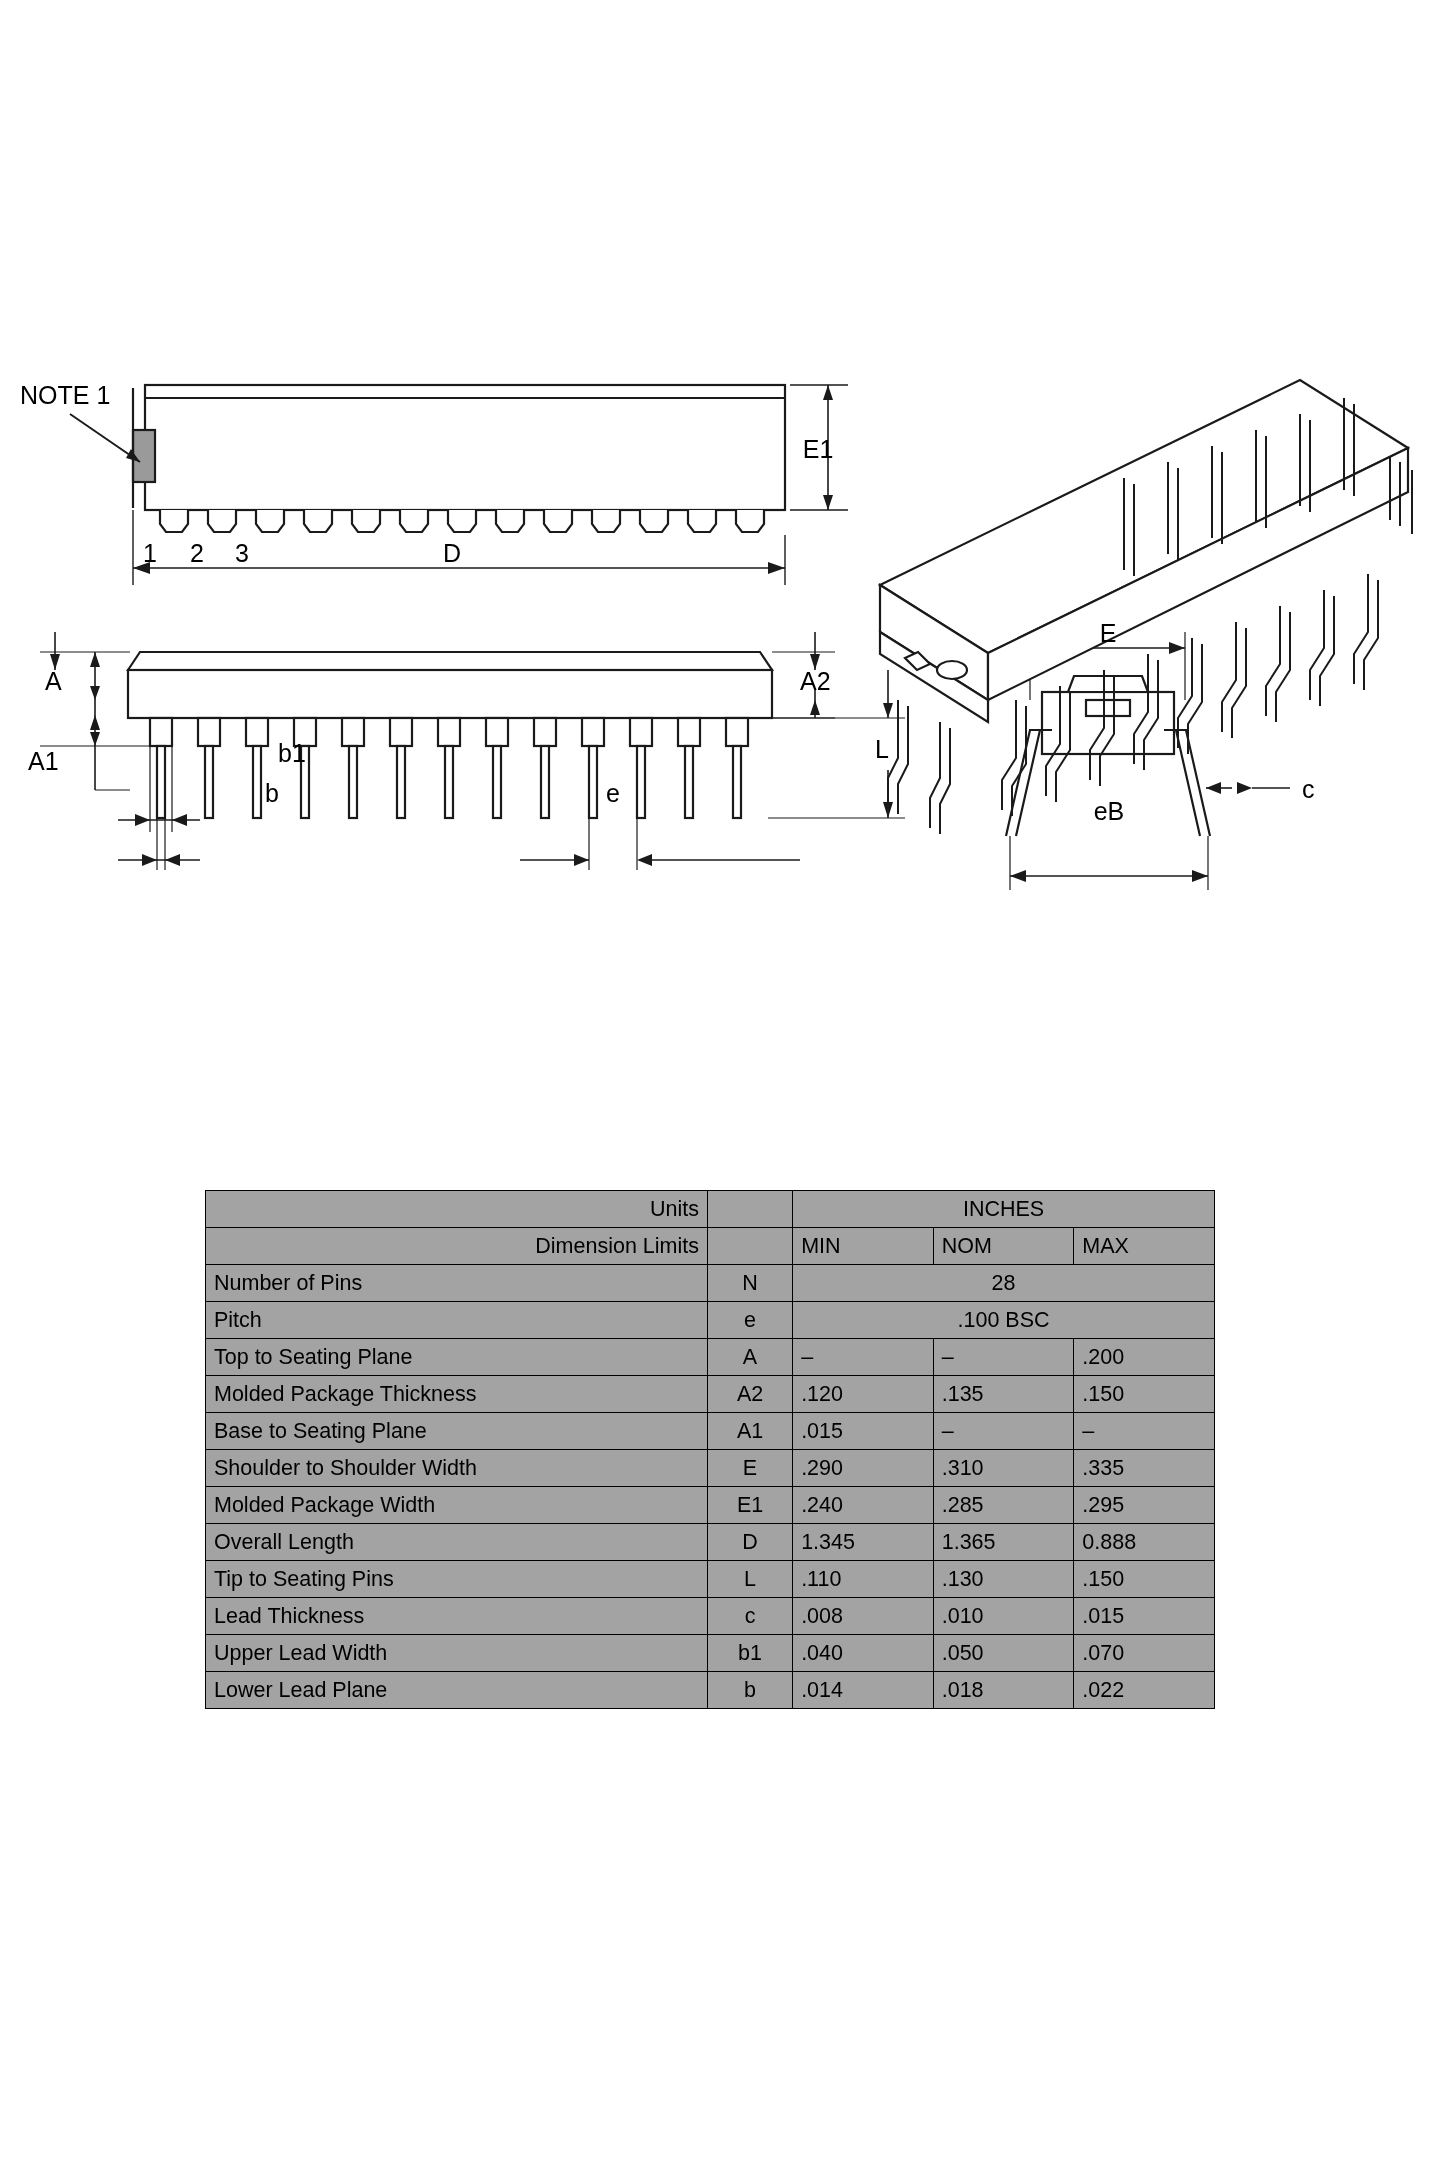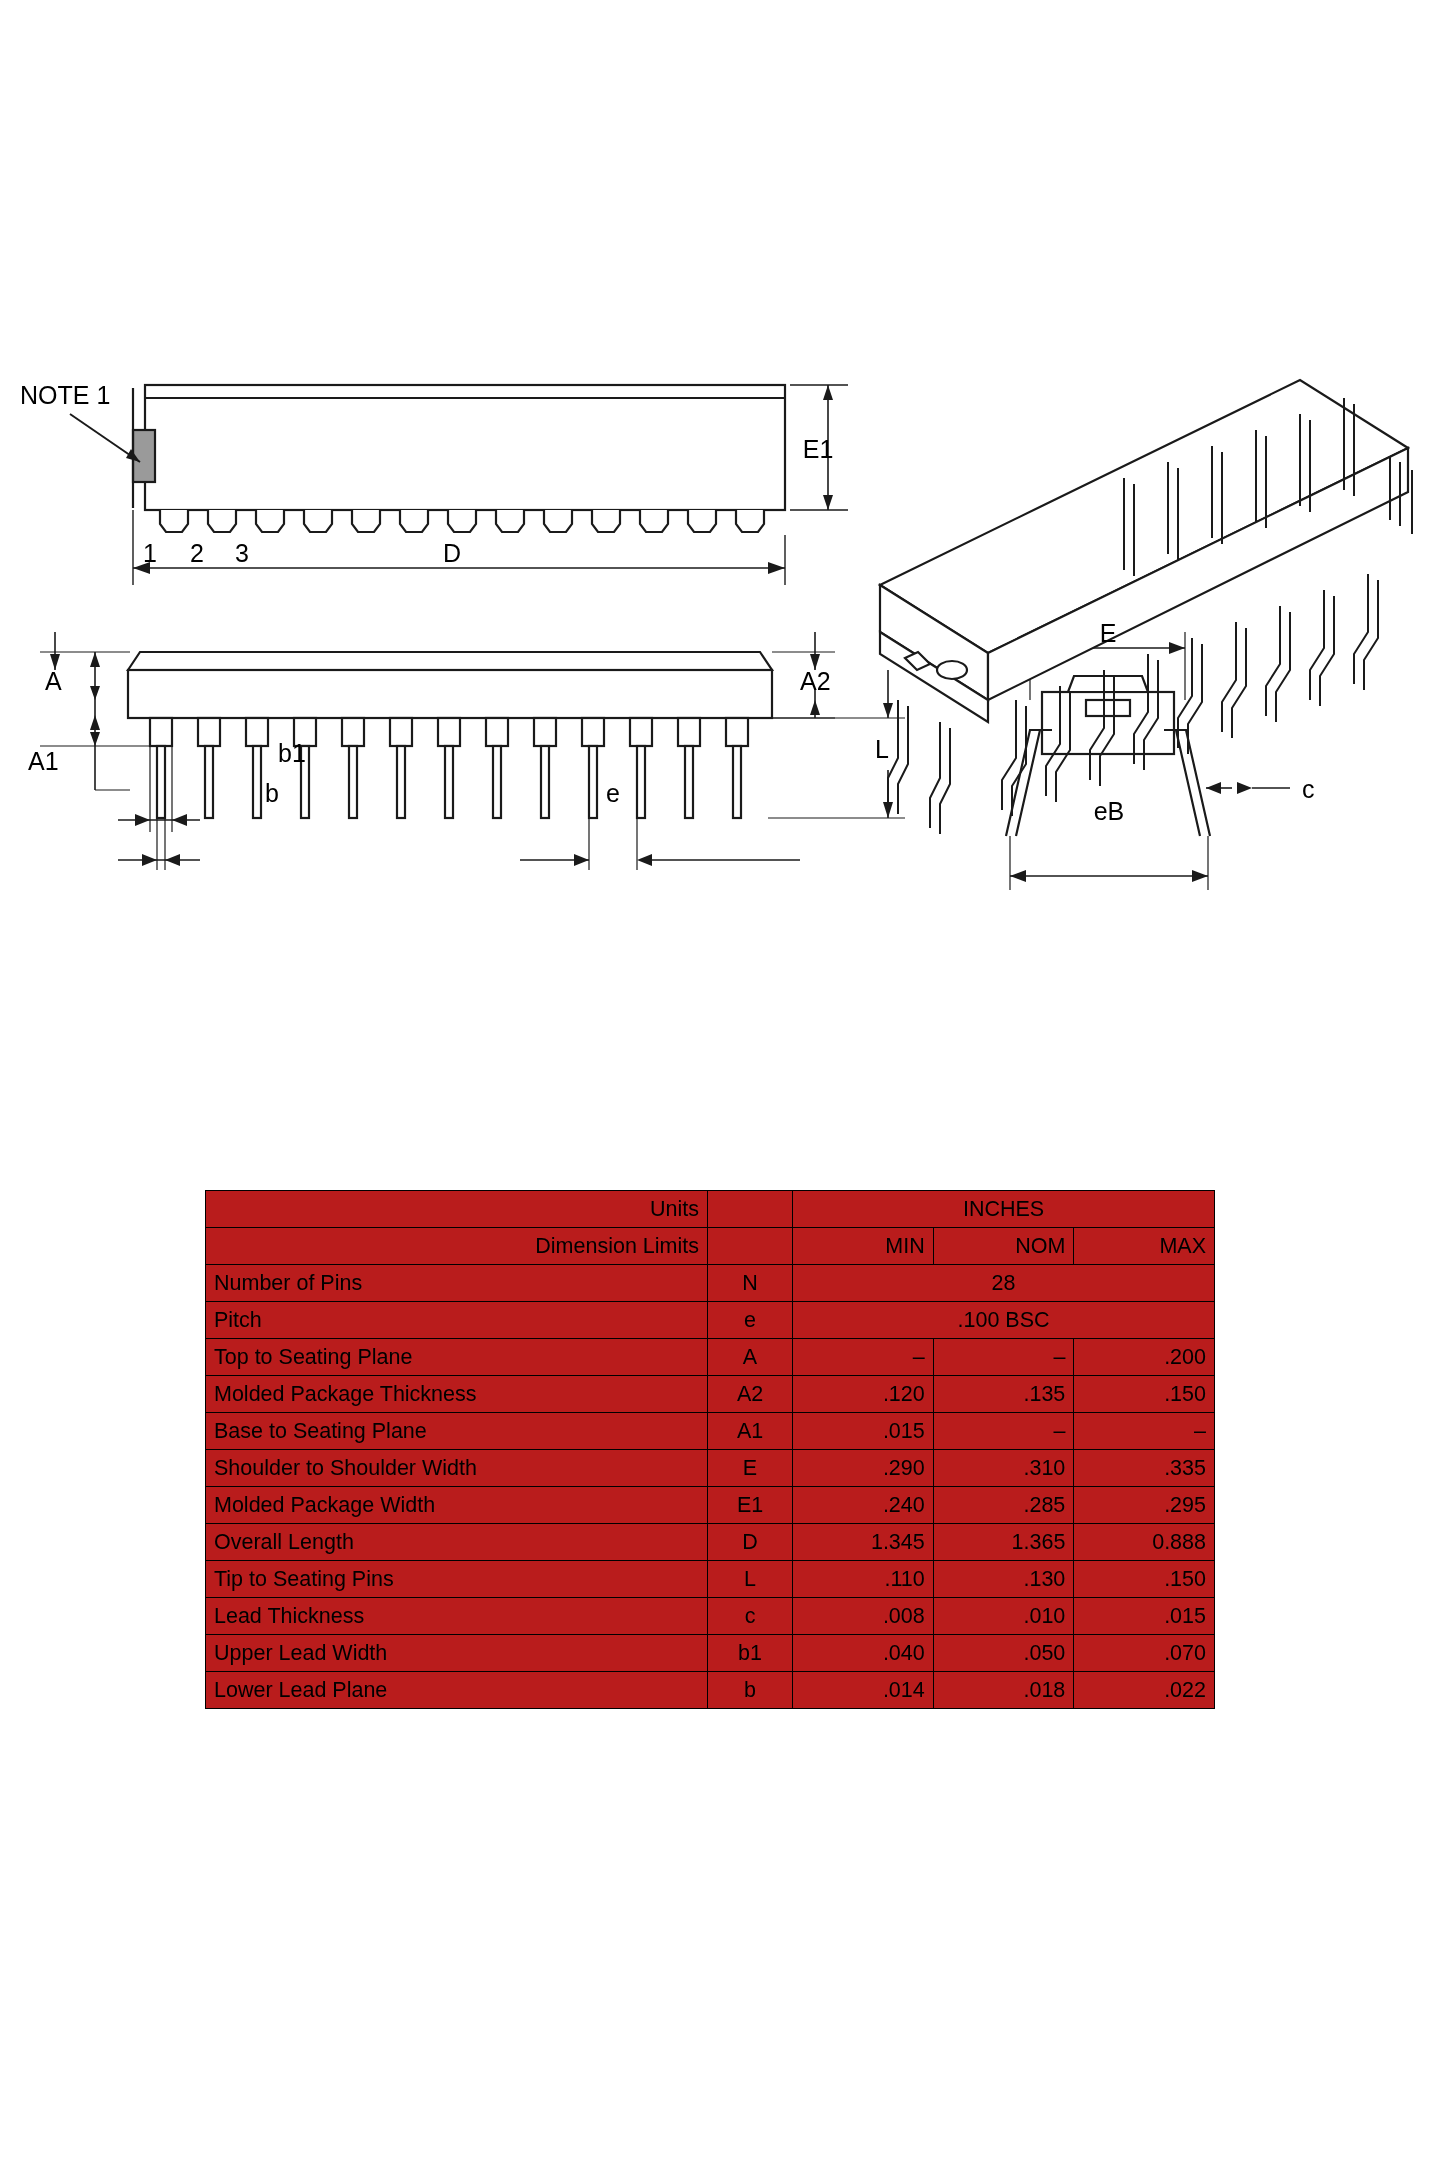--- a/index.html
+++ b/index.html
@@ -41,32 +41,32 @@
     position: absolute;
     left: 205px;
     top: 1190px;
     width: 1010px;
   }
   table.dim {
     border-collapse: collapse;
     width: 1010px;
     font-size: 21.5px;
     color: #000;
-    background: #b91c1c;
+    background: #a3a3a3;
   }
   table.dim td {
     border: 1.6px solid #000;
     padding: 4px 8px;
     height: 28px;
     line-height: 1.15;
   }
   td.desc       { text-align: left;  width: 520px; }
   td.desc-right { text-align: right; width: 520px; }
   td.sym        { text-align: center; width: 72px; }
-  td.val        { text-align: right; width: 130px; }
+  td.val        { text-align: left; width: 130px; }
   td.units-val  { text-align: center; }
   td.span3      { text-align: center; }
 </style>
 </head>
 <body>
 
 <div id="sheet">
 
   <div class="drawing-area">
     <svg width="1440" height="800" viewBox="0 0 1440 800">

